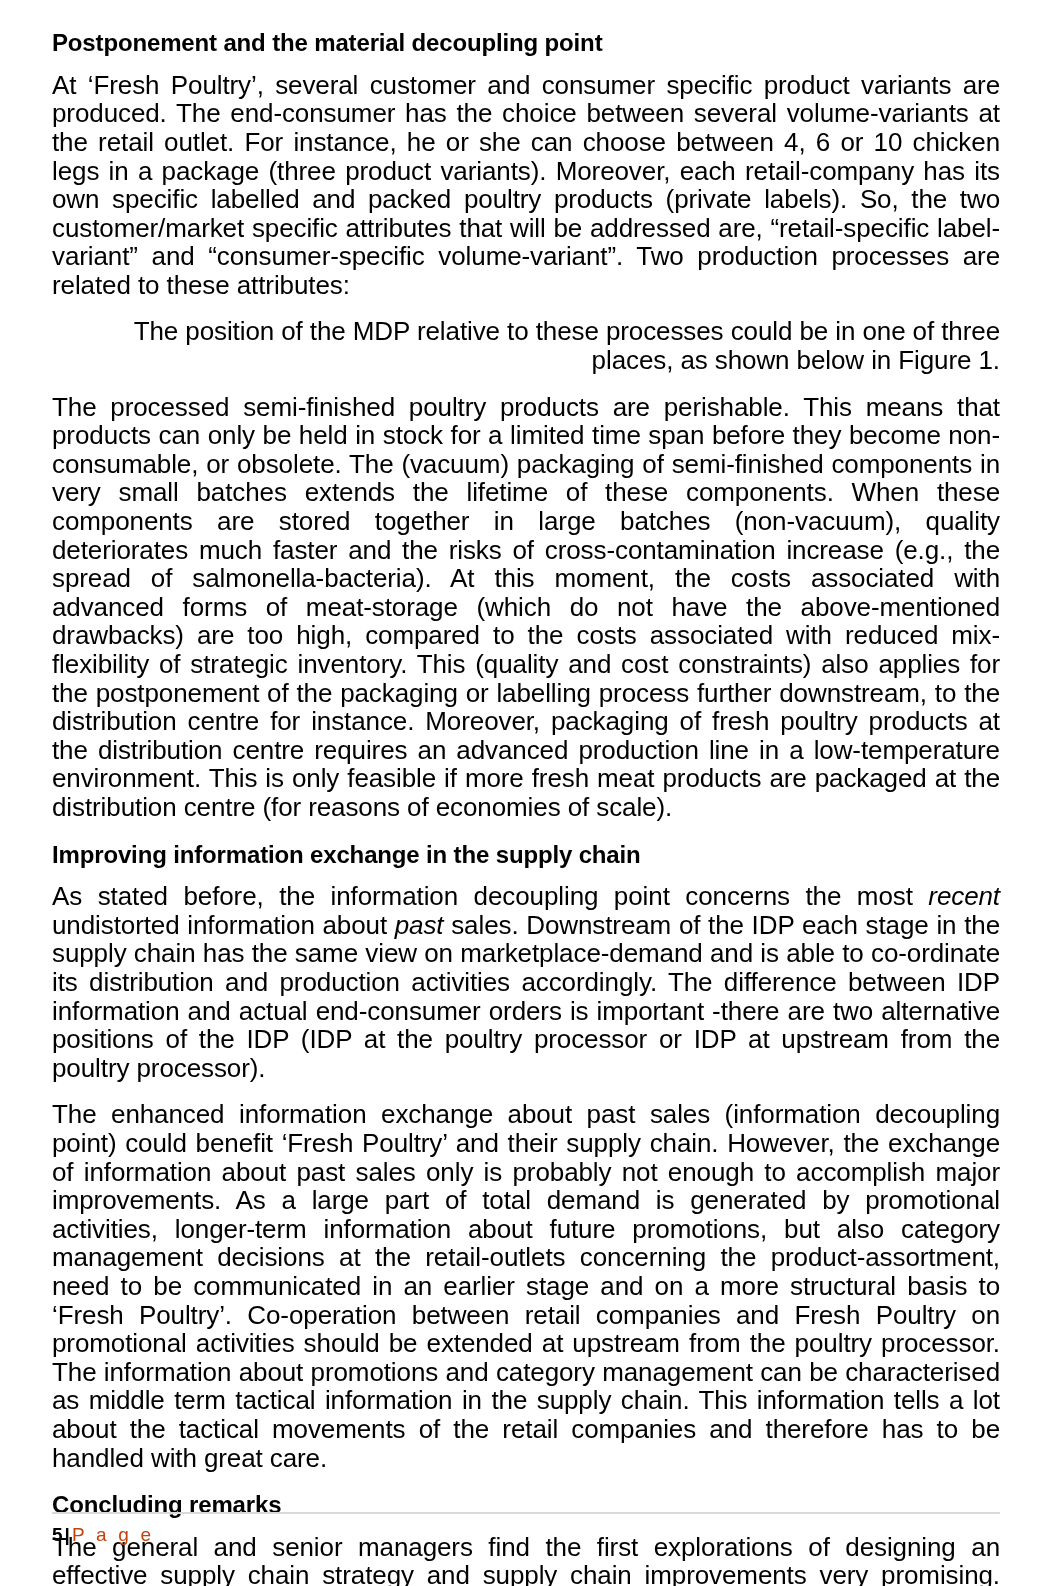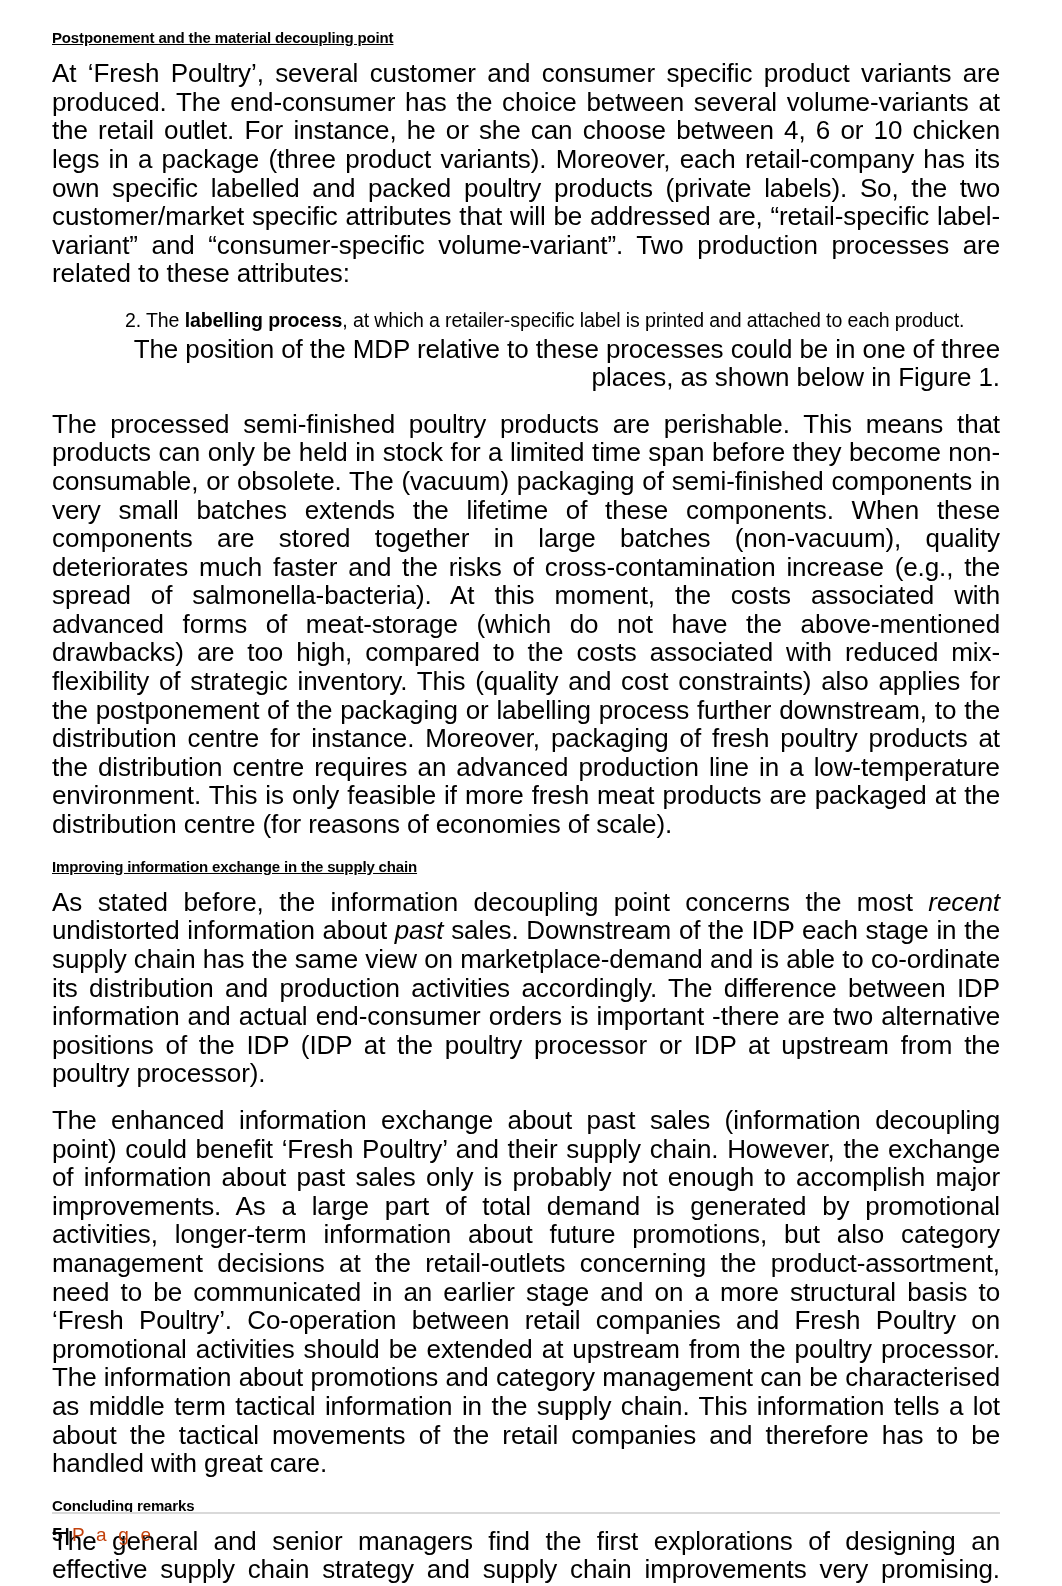--- a/index.html
+++ b/index.html
@@ -19,26 +19,25 @@
     width: 1062px;
     height: 1586px;
     box-sizing: border-box;
     padding: 28px 62px 0 52px;
     background: #ffffff;
   }
   .doc-body {
     width: 948px;
   }
   h2.section-heading {
-    font-size: 15px;
+    font-size: 24px;
     font-weight: bold;
     line-height: 1.28;
     margin: 0 0 12px 0;
     letter-spacing: -0.15px;
-    text-decoration: underline;
   }
   p.para {
     font-size: 26px;
     line-height: 28.6px;
     margin: 0 0 18px 0;
     text-align: justify;
     text-justify: inter-word;
     letter-spacing: -0.1px;
   }
   p.para.nojust {
@@ -96,21 +95,20 @@
 <body>
 
 <div class="page">
   <div class="doc-body">
 
     <h2 class="section-heading">Postponement and the material decoupling point</h2>
 
     <p class="para">At ‘Fresh Poultry’, several customer and consumer specific product variants are produced. The end-consumer has the choice between several volume-variants at the retail outlet. For instance, he or she can choose between 4, 6 or 10 chicken legs in a package (three product variants). Moreover, each retail-company has its own specific labelled and packed poultry products (private labels). So, the two customer/market specific attributes that will be addressed are, “retail-specific label-variant” and “consumer-specific volume-variant”. Two production processes are related to these attributes:</p>
 
     <ol class="proc-list">
-      <li><span>2.</span><span> The </span><span class="b">labelling process</span><span>, at which a retailer-specific label is printed and attached to each product.</span></li>
     </ol>
 
     <p class="para nojust">The position of the MDP relative to these processes could be in one of three places, as shown below in Figure 1.</p>
 
     <p class="para">The processed semi-finished poultry products are perishable. This means that products can only be held in stock for a limited time span before they become non-consumable, or obsolete. The (vacuum) packaging of semi-finished components in very small batches extends the lifetime of these components. When these components are stored together in large batches (non-vacuum), quality deteriorates much faster and the risks of cross-contamination increase (e.g., the spread of salmonella-bacteria). At this moment, the costs associated with advanced forms of meat-storage (which do not have the above-mentioned drawbacks) are too high, compared to the costs associated with reduced mix-flexibility of strategic inventory. This (quality and cost constraints) also applies for the postponement of the packaging or labelling process further downstream, to the distribution centre for instance. Moreover, packaging of fresh poultry products at the distribution centre requires an advanced production line in a low-temperature environment. This is only feasible if more fresh meat products are packaged at the distribution centre (for reasons of economies of scale).</p>
 
     <h2 class="section-heading">Improving information exchange in the supply chain</h2>
 
     <p class="para"><span>As stated before, the information decoupling point concerns the most </span><span class="i">recent</span><span> undistorted information about </span><span class="i">past</span><span> sales. Downstream of the IDP each stage in the supply chain has the same view on marketplace-demand and is able to co-ordinate its distribution and production activities accordingly. The difference between IDP information and actual end-consumer orders is important -there are two alternative positions of the IDP (IDP at the poultry processor or IDP at upstream from the poultry processor).</span></p>
 

